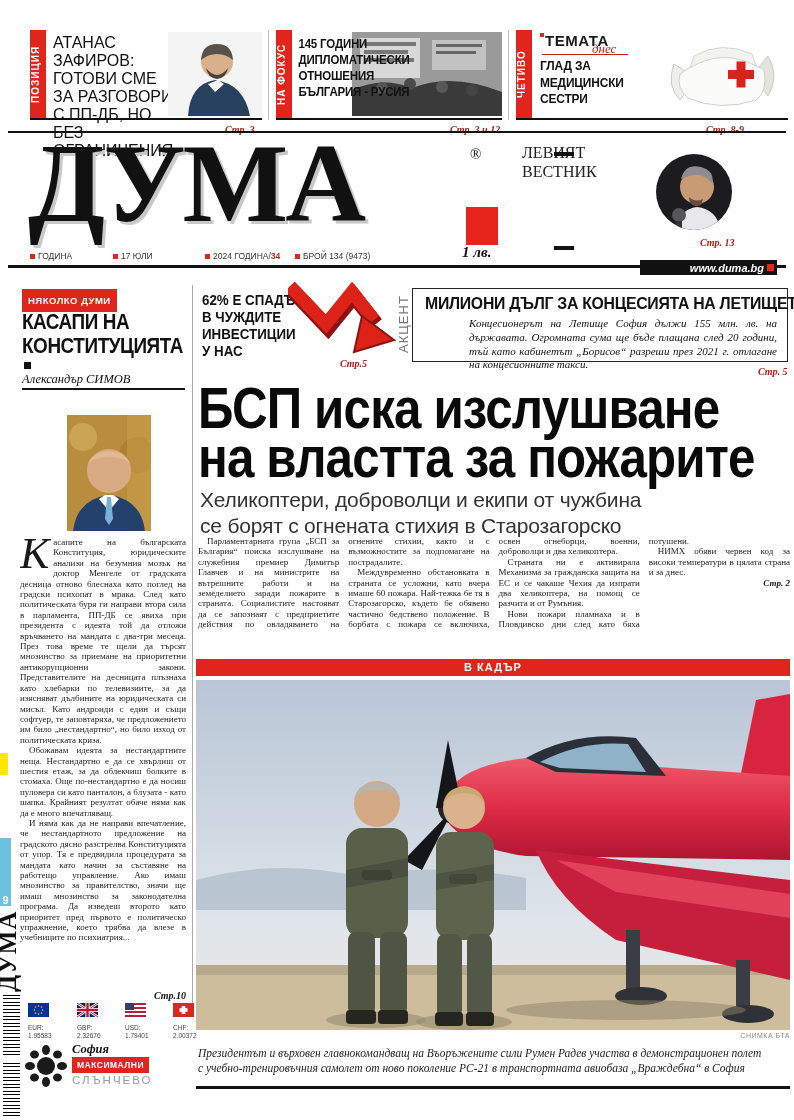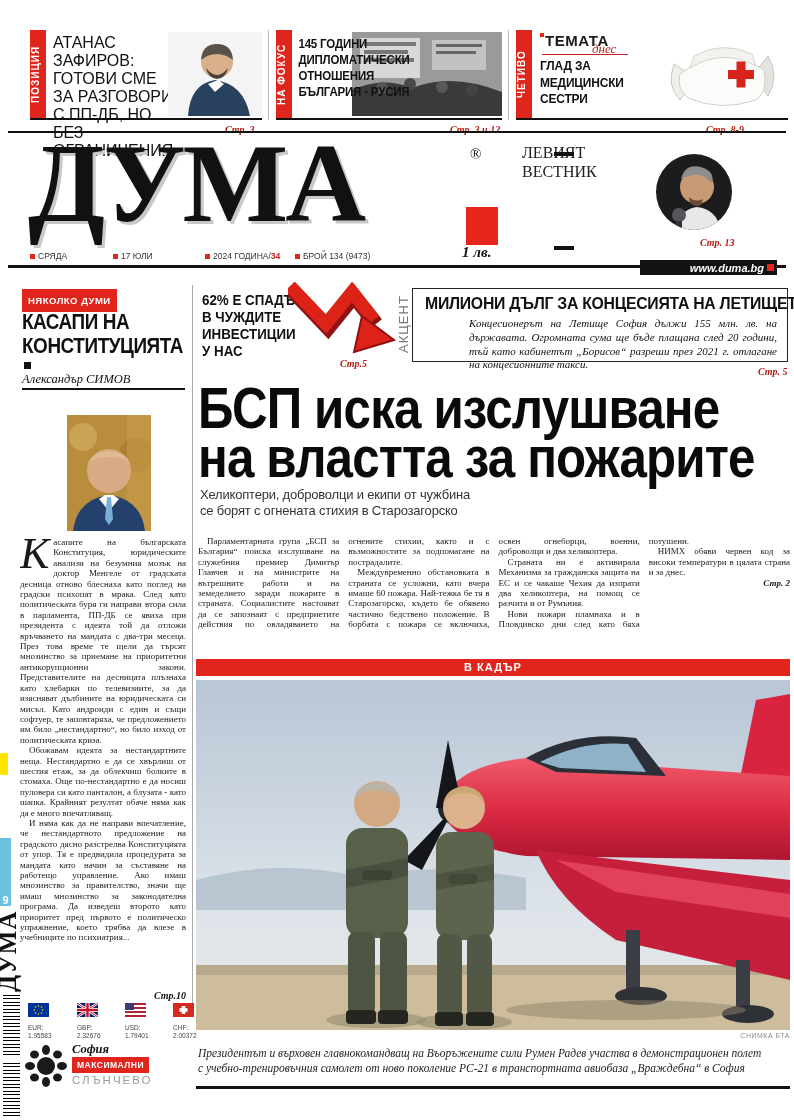--- a/index.html
+++ b/index.html
@@ -129,21 +129,21 @@
       <path d="M20 78 Q24 56 42 54 Q62 56 66 78 Z" fill="#e8e8ea"></path>
       <circle cx="24" cy="62" r="7" fill="#55555a"></circle>
       <rect x="21" y="68" width="6" height="12" fill="#333"></rect>
     </g>
   </svg>
   <div class="abs" style="left:700px;top:232px;"><span class="pageref">Стр. 13</span></div>
   <div class="abs dash" style="left:554px;top:246px;"></div>
 
   <div class="abs db-item" style="left:30px;top:251px;">
       <span class="sq"></span>
-      <span>СРЯДА</span>
+      <span>ГОДИНА</span>
     </div>
   <div class="abs db-item" style="left:113px;top:251px;">
       <span class="sq"></span>
       <span>17 ЮЛИ</span>
     </div>
   <div class="abs db-item" style="left:205px;top:251px;">
       <span class="sq"></span>
       <span>2024 ГОДИНА/</span>
       <span class="red" style="font-weight:bold;margin-left:-3px;">34</span>
     </div>
@@ -205,21 +205,21 @@
   <div class="abs" style="left:412px;top:288px;width:376px;height:74px;border:1.5px solid #222;box-sizing:border-box;padding:5px 10px 0 12px;">
     <div style="font-weight:bold;font-size:17px;letter-spacing:-.3px;transform:scaleX(.93);transform-origin:0 0;white-space:nowrap;">МИЛИОНИ ДЪЛГ ЗА КОНЦЕСИЯТА НА ЛЕТИЩЕТО</div>
     <div class="serif" style="font-style:italic;font-size:11px;line-height:1.25;text-align:justify;margin-top:3px;margin-left:44px;">Концесионерът на Летище София дължи 155 млн. лв. на държавата. Огромната сума ще бъде плащана след 20 години, тъй като кабинетът „Борисов“ разреши през 2021 г. отлагане на концесионните такси.</div>
   </div>
   <div class="abs pageref" style="left:758px;top:366px;">Стр. 5</div>
 
   <div class="abs" style="left:198px;top:383px;">
     <div><span class="hl cx" style="transform:scaleX(.85);">БСП иска изслушване</span></div>
     <div><span class="hl cx" style="transform:scaleX(.85);">на властта за пожарите</span></div>
   </div>
-  <div class="abs" style="left:200px;top:487px;font-size:13px;line-height:1.25;color:#333;letter-spacing:-.2px;">
+  <div class="abs" style="left:200px;top:487px;font-size:21px;line-height:1.25;color:#333;letter-spacing:-.2px;">
     <div>Хеликоптери, доброволци и екипи от чужбина</div>
     <div>се борят с огнената стихия в Старозагорско</div>
   </div>
 
   <div class="abs art-cols" style="left:198px;top:536px;width:592px;">
     <p>Парламентарната група „БСП за България“ поиска изслушване на служебния премиер Димитър Главчев и на министрите на вътрешните работи и на земеделието заради пожарите в страната. Социалистите настояват да се запознаят с предприетите действия по овладяването на огнените стихии, както и с възможностите за подпомагане на пострадалите.</p>
     <p>Междувременно обстановката в страната се усложни, като вчера имаше 60 пожара. Най-тежка бе тя в Старозагорско, където бе обявено частично бедствено положение. В борбата с пожара се включиха, освен огнеборци, военни, доброволци и два хеликоптера.</p>
     <p>Страната ни е активирала Механизма за гражданска защита на ЕС и се чакаше Чехия да изпрати два хеликоптера, на помощ се разчита и от Румъния.</p>
     <p>Нови пожари пламнаха и в Пловдивско дни след като бяха потушени.</p>
     <p>НИМХ обяви червен код за високи температури в цялата страна и за днес.</p>

